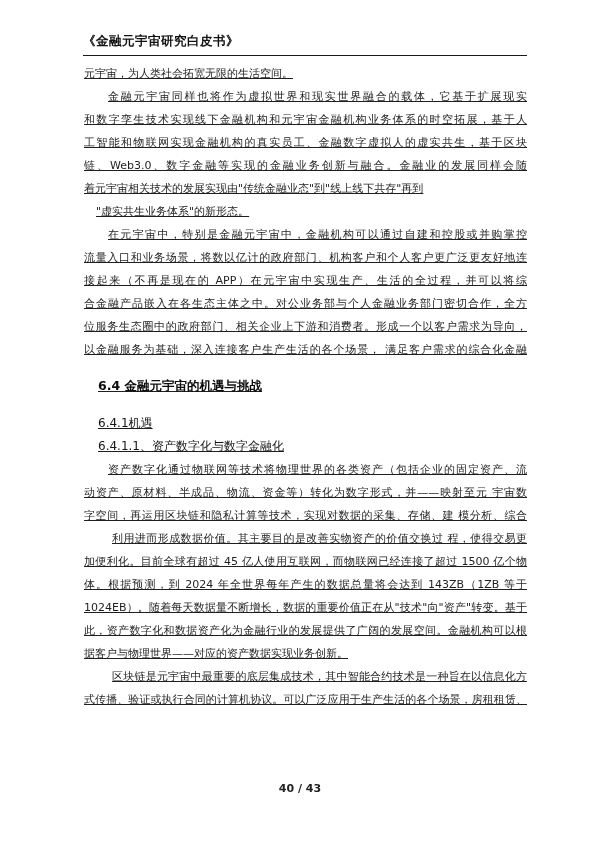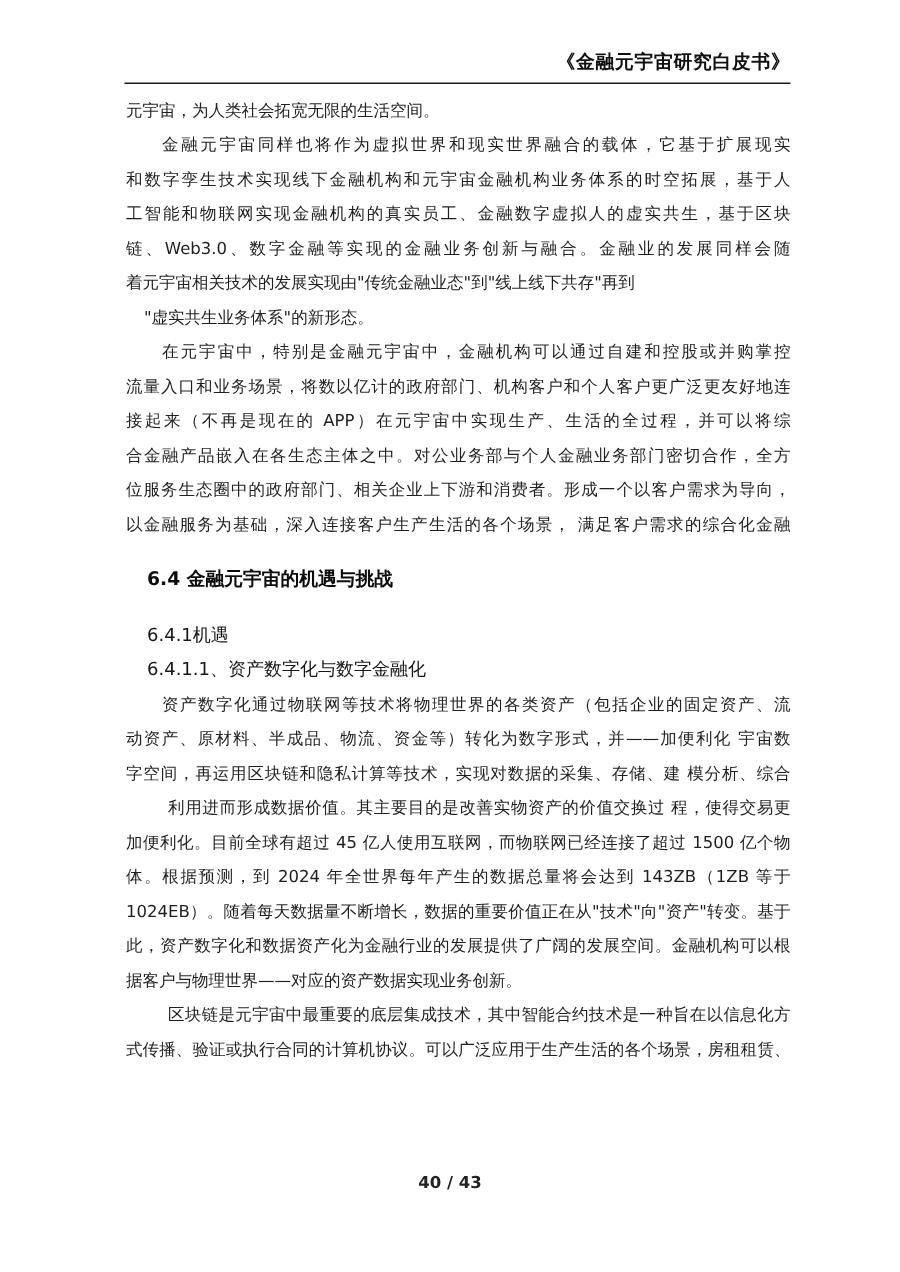--- a/index.html
+++ b/index.html
@@ -14,40 +14,41 @@
     background: #ffffff;
     overflow: hidden;
     font-family: "DejaVu Sans", sans-serif;
     color: #1f1f1f;
   }
   .header-title {
     position: absolute;
     top: 33px;
     left: 83px;
     right: 73px;
-    text-align: right;
+    text-align: left;
     font-family: "DejaVu Serif", serif;
     font-weight: bold;
     font-size: 12.5px;
     color: #111111;
     letter-spacing: 0.5px;
   }
   .header-rule {
     position: absolute;
     top: 55px;
     left: 83px;
     right: 73px;
     height: 0;
     border-top: 1.6px solid #1a1a1a;
   }
   .content {
     position: absolute;
     top: 62px;
     left: 84px;
     right: 73px;
+    text-decoration: underline;
   }
   .line {
     font-size: 11px;
     line-height: 23px;
     color: #1f1f1f;
     white-space: normal;
     overflow: hidden;
   }
   .line.just {
     text-align: justify;
@@ -94,21 +95,21 @@
       <div class="line body just">接起来（不再是现在的 APP）在元宇宙中实现生产、生活的全过程，并可以将综</div>
       <div class="line body just">合金融产品嵌入在各生态主体之中。对公业务部与个人金融业务部门密切合作，全方</div>
       <div class="line body just">位服务生态圈中的政府部门、相关企业上下游和消费者。形成一个以客户需求为导向，</div>
       <div class="line body just">以金融服务为基础，深入连接客户生产生活的各个场景， 满足客户需求的综合化金融</div>
       <div class="spacer" style="height: 13px;"></div>
       <div class="line heading-bold" style="padding-left: 14px;">6.4 金融元宇宙的机遇与挑战</div>
       <div class="spacer" style="height: 15px;"></div>
       <div class="line heading" style="padding-left: 14px;">6.4.1机遇</div>
       <div class="line heading" style="padding-left: 14px;">6.4.1.1、资产数字化与数字金融化</div>
       <div class="line body just" style="padding-left: 24px;">资产数字化通过物联网等技术将物理世界的各类资产（包括企业的固定资产、流</div>
-      <div class="line body just">动资产、原材料、半成品、物流、资金等）转化为数字形式，并——加便利化 宇宙数</div>
+      <div class="line body just">动资产、原材料、半成品、物流、资金等）转化为数字形式，并——映射至元 宇宙数</div>
       <div class="line body just">字空间，再运用区块链和隐私计算等技术，实现对数据的采集、存储、建 模分析、综合</div>
       <div class="line body just" style="padding-left: 28px;">利用进而形成数据价值。其主要目的是改善实物资产的价值交换过 程，使得交易更</div>
       <div class="line body just">加便利化。目前全球有超过 45 亿人使用互联网，而物联网已经连接了超过 1500 亿个物</div>
       <div class="line body just">体。根据预测，到 2024 年全世界每年产生的数据总量将会达到 143ZB（1ZB 等于</div>
       <div class="line body just">1024EB）。随着每天数据量不断增长，数据的重要价值正在从"技术"向"资产"转变。基于</div>
       <div class="line body just">此，资产数字化和数据资产化为金融行业的发展提供了广阔的发展空间。金融机构可以根</div>
       <div class="line body">据客户与物理世界——对应的资产数据实现业务创新。</div>
       <div class="line body just" style="padding-left: 28px;">区块链是元宇宙中最重要的底层集成技术，其中智能合约技术是一种旨在以信息化方</div>
       <div class="line body just">式传播、验证或执行合同的计算机协议。可以广泛应用于生产生活的各个场景，房租租赁、</div>
     </div>

